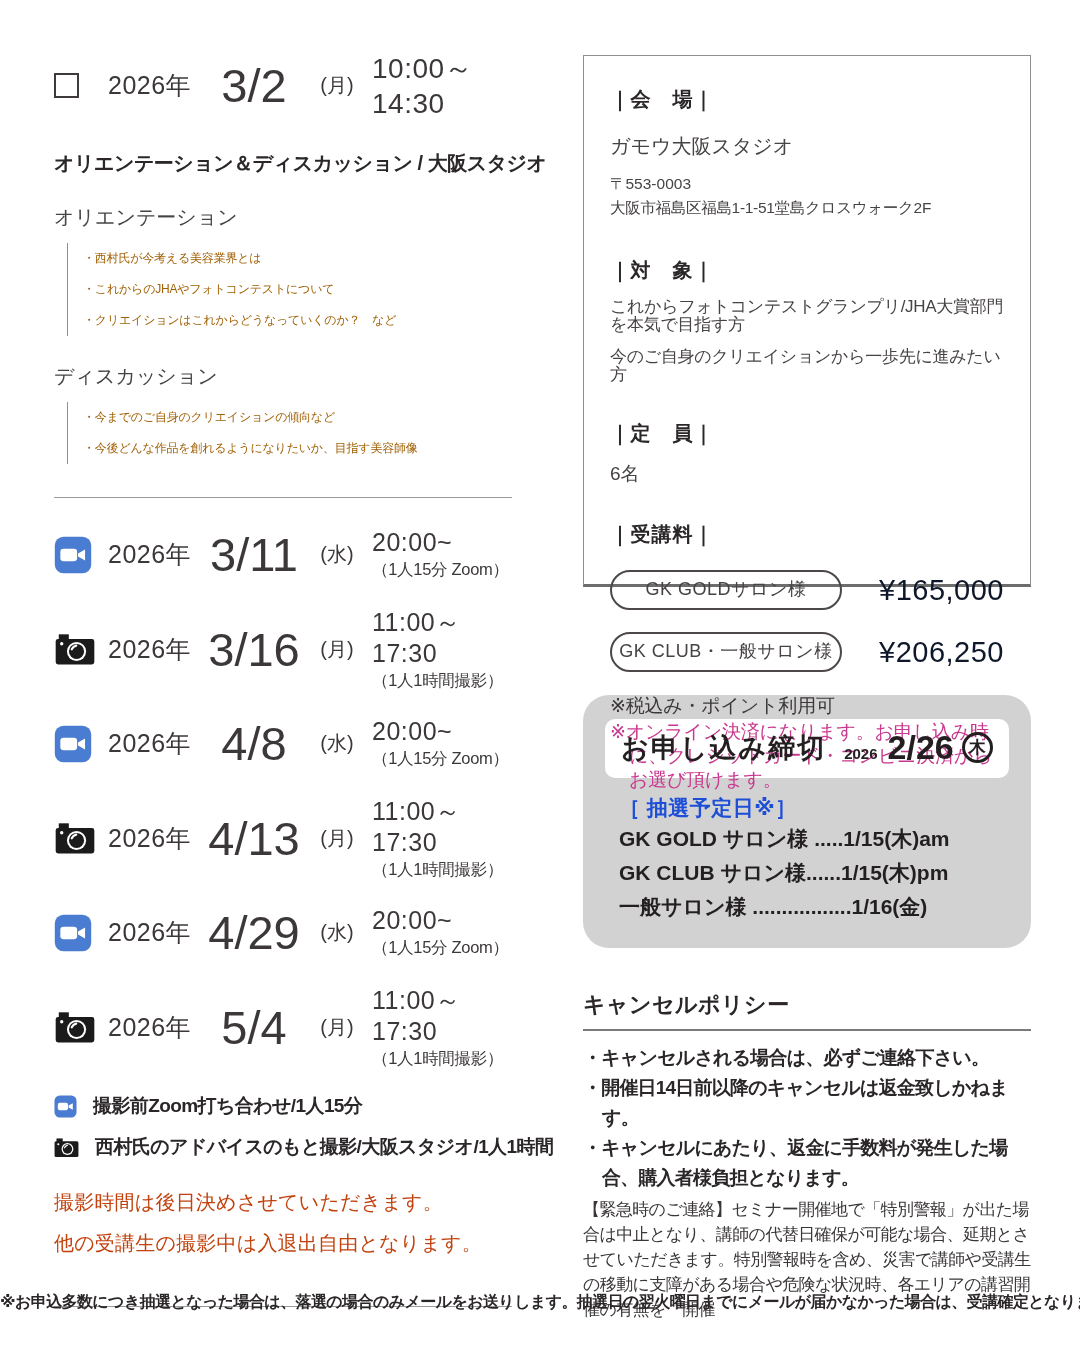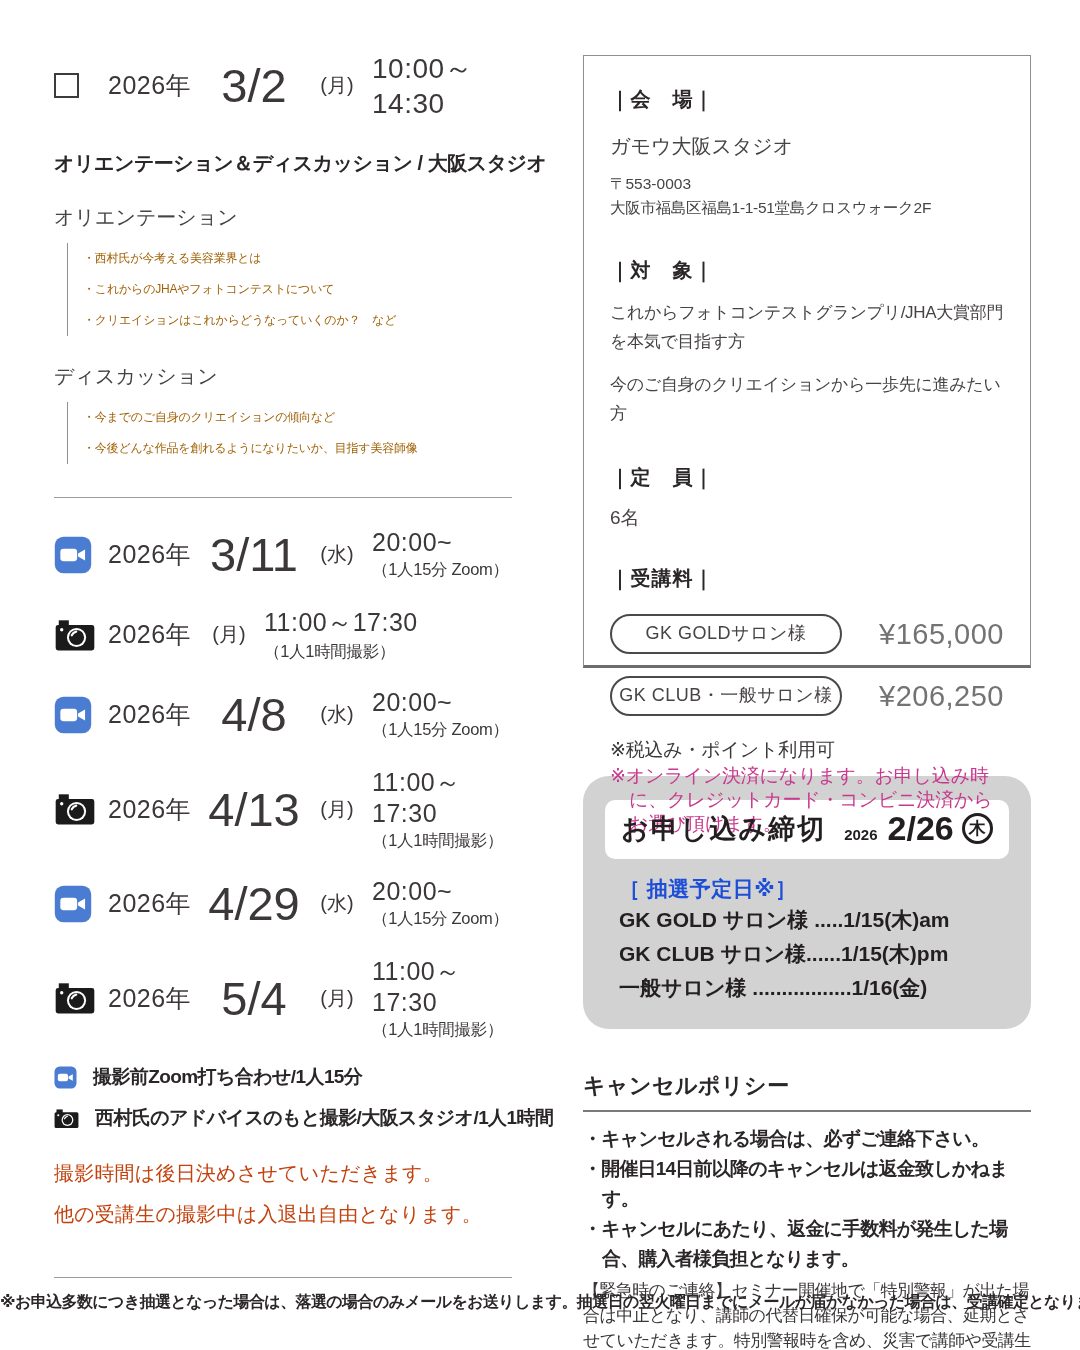--- a/index.html
+++ b/index.html
@@ -41,33 +41,33 @@
   .lrow { display:flex; align-items:center; gap:16px; margin-top:15px; font-size:19px; font-weight:800; letter-spacing:-0.6px; color:#2b2728; white-space:nowrap; }
   .lrow .licon { display:flex; align-items:center; }
 
   .para { margin-top:22px; font-size:20px; line-height:41px; color:#c2410c; letter-spacing:0.2px; }
 
   .divider2 { margin-top:42px; }
 
   
   .right { position:absolute; left:583px; top:55px; width:448px; }
 
-  .infobox { border:1.5px solid #8f8f8f; border-bottom:3px solid #6d6d6d; padding:30px 26px 20px; height:613px; }
+  .infobox { border:1.5px solid #8f8f8f; border-bottom:3px solid #6d6d6d; padding:30px 26px 20px; height:532px; }
   .ib-label { font-weight:800; font-size:20px; letter-spacing:1px; color:#2b2728; }
   .ib-venue-name { margin-top:20px; font-size:20px; color:#474344; }
   .ib-postal { margin-top:14px; font-size:15.5px; color:#474344; }
   .ib-address { margin-top:3px; font-size:15.5px; color:#474344; letter-spacing:-0.3px; }
   .ib-target { margin-top:38px; }
-  .ib-target-line { margin-top:14px; font-size:17px; line-height:29px; color:#474344; letter-spacing:-0.3px; }
+  .ib-target-line { margin-top:14px; font-size:17px; line-height:18px; color:#474344; letter-spacing:-0.3px; }
   .ib-capacity { margin-top:36px; }
   .ib-capacity-val { margin-top:14px; font-size:19px; color:#474344; }
   .ib-fee { margin-top:34px; }
   .fee-row { display:flex; align-items:center; justify-content:space-between; margin-top:22px; }
   .pill { width:232px; border:2px solid #4c4849; border-radius:999px; text-align:center; padding:5px 2px 7px; font-size:18px; color:#474344; letter-spacing:0.5px; white-space:nowrap; }
-  .price { font-size:29px; font-weight:300; color:#737373; letter-spacing:0.5px; }
+  .price { font-size:29px; font-weight:300; color:#0f172a; letter-spacing:0.5px; }
   .notes { margin-top:22px; }
   .note { font-size:19px; line-height:24px; letter-spacing:-0.2px; padding-left:1em; text-indent:-1em; }
   .note-dark { color:#3c3839; }
   .note-pink { color:#c9388f; margin-top:2px; }
 
   .deadline { margin-top:108px; background:#d2d2d2; border-radius:26px; padding:24px 22px 24px; }
   .dl-bar { background:#ffffff; border-radius:10px; display:flex; align-items:center; justify-content:center; gap:8px; padding:9px 10px 11px; }
   .dl-title { font-weight:800; font-size:27px; letter-spacing:2px; color:#231f20; }
   .dl-year { font-weight:800; font-size:15px; color:#231f20; margin:12px 2px 0 10px; }
   .dl-date { font-weight:800; font-size:34px; color:#231f20; letter-spacing:0px; }
@@ -142,20 +142,21 @@
           <svg width="42" height="34" viewBox="0 0 26 22">
               <rect x="0.5" y="4.5" width="25" height="16.5" rx="1.6" fill="#1b1b1b"></rect>
               <rect x="2.5" y="1.5" width="6.5" height="4.5" fill="#1b1b1b"></rect>
               <circle cx="14" cy="12.6" r="6.2" fill="#fff"></circle>
               <circle cx="14" cy="12.6" r="4.9" fill="#1b1b1b"></circle>
               <path d="M10.9 11.2a4.3 4.3 0 0 1 2.9-2.4" stroke="#fff" stroke-width="1.4" fill="none" stroke-linecap="round"></path>
               <circle cx="4.4" cy="7.6" r="1.1" fill="#fff"></circle>
             </svg>
         </span>
         <span class="cell-yr">2026年</span>
+        <span class="cell-date">3/16</span>
         <span class="cell-dow">(月)</span>
         <span class="cell-time">
           <div class="time-main">11:00～17:30</div>
           <div class="time-sub">（1人1時間撮影）</div>
         </span>
       </div>
 
       <div class="srow">
         <span class="cell-icon">
           <svg width="38" height="38" viewBox="0 0 24 24">

